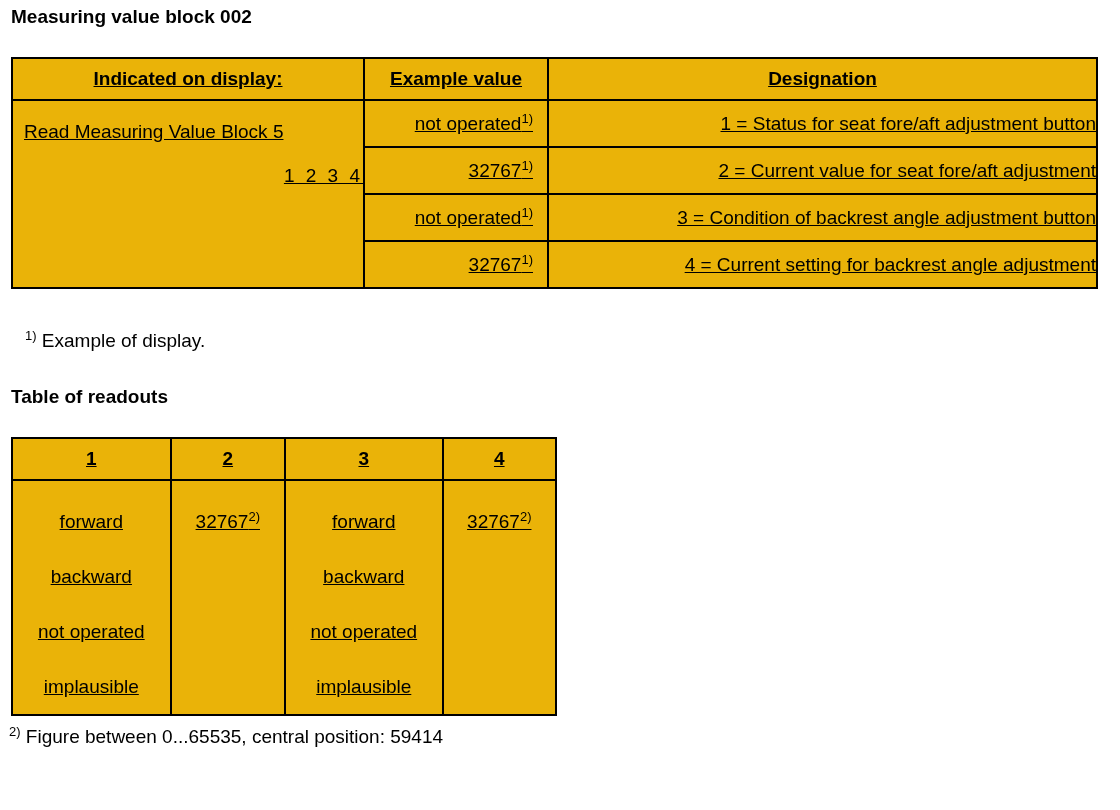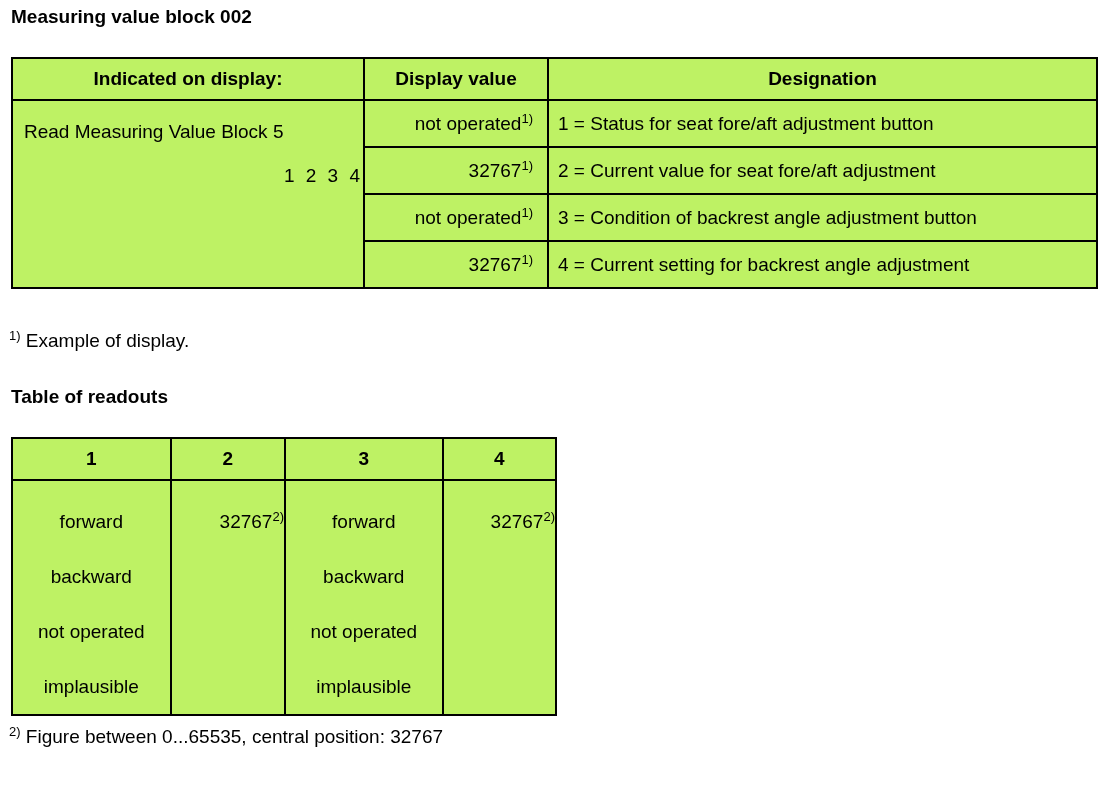--- a/index.html
+++ b/index.html
@@ -33,36 +33,37 @@
   }
   #heading-main { left: 11px; top: 6px; }
   #heading-readouts { left: 11px; top: 386px; }
 
   
   .note {
     position: absolute;
     font-size: 19px;
     white-space: nowrap;
   }
-  #note-1 { left: 9px; top: 330px; }
+  #note-1 { left: 25px; top: 330px; }
   #note-2 { left: 9px; top: 726px; }
   #note-3 { left: 24px; top: 785px; }
 
   .sup {
     font-size: 13px;
     vertical-align: super;
     line-height: 0;
   }
 
   
   table.doc {
     position: absolute;
     border-collapse: collapse;
     table-layout: fixed;
-    background: #bef264;
+    background: #eab308;
+    text-decoration: underline;
   }
   table.doc td, table.doc th {
     border: 2px solid #000000;
     padding: 0;
     font-weight: normal;
     font-size: 19px;
     vertical-align: middle;
     color: #000000;
   }
   table.doc th {
@@ -89,21 +90,21 @@
     line-height: 44px;
     text-align: left;
   }
   .cell-indicated .line2 { letter-spacing: 3px; text-align: right; }
 
   .cell-displayvalue {
     text-align: right;
     padding-right: 14px !important;
   }
   .cell-designation {
-    text-align: left;
+    text-align: right;
     padding-left: 9px !important;
   }
 
   
   #table-of-readouts {
     left: 11px;
     top: 437px;
     width: 546px;
   }
   #table-of-readouts th { height: 40px; }
@@ -114,39 +115,39 @@
   }
   .r-c1 { width: 158px; }
   .r-c2 { width: 114px; }
   .r-c3 { width: 157px; }
   .r-c4 { width: 113px; }
 
   .stacklist {
     line-height: 55px;
   }
   .center-col { text-align: center; }
-  .left-col   { text-align: right; padding-left: 10px; }
+  .left-col   { text-align: center; padding-left: 10px; }
 </style>
 </head>
 <body>
 
 <div class="page">
 
   <div class="heading" id="heading-main">Measuring value block 002</div>
 
   <table class="doc" id="table-measuring-value-block">
     <colgroup>
       <col class="c-indicated">
       <col class="c-displayvalue">
       <col class="c-designation">
     </colgroup>
     <thead>
       <tr>
         <th>Indicated on display:</th>
-        <th>Display value</th>
+        <th>Example value</th>
         <th>Designation</th>
       </tr>
     </thead>
     <tbody>
       <tr>
         <td class="cell-indicated" rowspan="4">
           <div>Read Measuring Value Block 5</div>
           <div class="line2">1 2 3 4</div>
         </td>
         <td class="cell-displayvalue"><span>not operated</span><span class="sup">1)</span></td>
@@ -207,16 +208,16 @@
             <div>implausible</div>
           </div>
         </td>
         <td class="left-col">
           <div class="stacklist"><span>32767</span><span class="sup">2)</span></div>
         </td>
       </tr>
     </tbody>
   </table>
 
-  <div class="note" id="note-2"><span class="sup">2)</span> <span>Figure between 0...65535, central position: 32767</span></div>
+  <div class="note" id="note-2"><span class="sup">2)</span> <span>Figure between 0...65535, central position: 59414</span></div>
 
 
 </div>
 
 </body></html>

